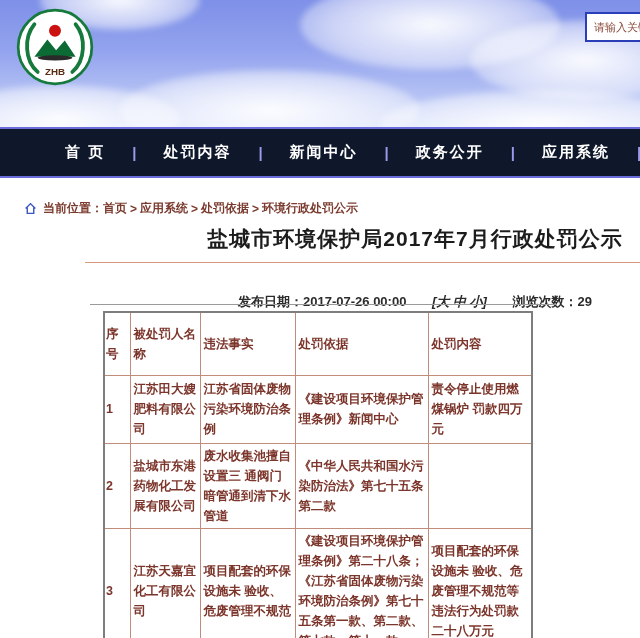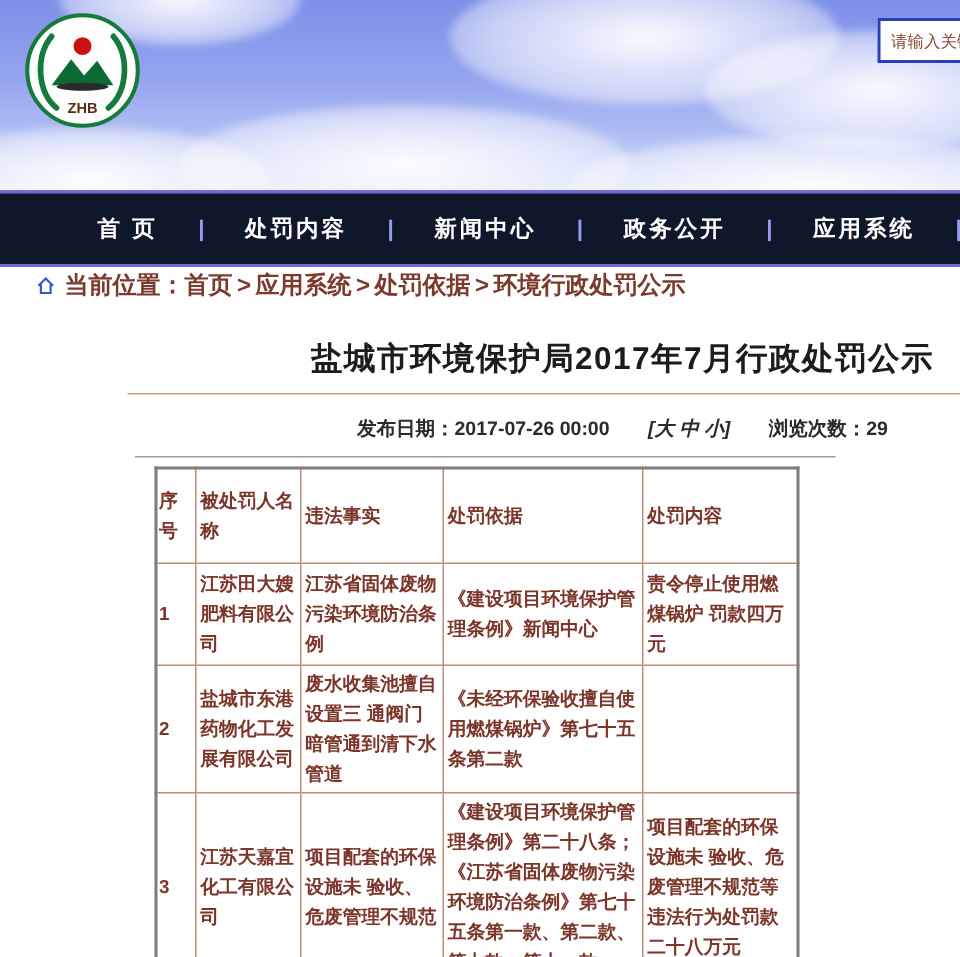--- a/index.html
+++ b/index.html
@@ -24,33 +24,33 @@
                 padding-left:7px; outline:none; font-family:"Liberation Sans","DejaVu Sans",sans-serif; }
 
   
   #nav { position:absolute; top:127px; left:0; width:640px; height:51px;
          background:#0f172a; border-top:2px solid #6b6bdb; border-bottom:2px solid #6b6bdb;
          display:flex; align-items:center; padding-left:65px; white-space:nowrap; }
   .nav-item { color:#ffffff; font-size:15px; font-weight:bold; letter-spacing:2px; cursor:pointer; }
   .nav-sep { color:#9b9bec; font-size:15px; font-weight:bold; margin:0 27px; }
 
   
-  #breadcrumb { position:absolute; top:180px; left:24px; font-size:16px; font-weight:bold;
+  #breadcrumb { position:absolute; top:200px; left:24px; font-size:12px; font-weight:bold;
                 color:#7b3a2e; display:flex; align-items:center; white-space:nowrap; }
   #breadcrumb .crumb { cursor:pointer; }
   #breadcrumb .sep { margin:0 3px; }
   #home-icon { margin-right:6px; display:inline-block; }
 
   
   #article-title { position:absolute; top:225px; left:85px; width:660px; text-align:center;
                    font-size:21px; font-weight:bold; color:#1c1c1c; letter-spacing:1px; }
   #rule-title { position:absolute; top:262px; left:85px; width:640px; height:1px; background:#d69a7c; }
   #meta-line { position:absolute; top:277px; left:85px; width:660px; text-align:center;
                font-size:13px; font-weight:bold; color:#2b2b2b; white-space:nowrap; }
-  #meta-line span { display:inline-block; margin:0 11px; }
+  #meta-line span { display:inline-block; margin:16px 11px; }
   #font-size-switcher { cursor:pointer;font-style:italic; }
   #rule-meta { position:absolute; top:304px; left:90px; width:467px; height:1px; background:#9a9a9a; }
 
   
   #penalty-table { position:absolute; top:311px; left:103px; border-collapse:collapse;
                    table-layout:fixed; border:2px solid #7d7d7d; }
   #penalty-table th, #penalty-table td { border:1px solid #c08d7b; font-size:12.5px; font-weight:bold;
                    color:#7c352b; text-align:left; vertical-align:middle; padding:2px 3px;
                    line-height:1.6; word-break:break-all; overflow:hidden; }
   #penalty-table th { font-weight:bold; }
@@ -141,21 +141,21 @@
       <td class="seq">1</td>
       <td>江苏田大嫂肥料有限公司</td>
       <td>江苏省固体废物污染环境防治条例</td>
       <td>《建设项目环境保护管 理条例》新闻中心</td>
       <td>责令停止使用燃煤锅炉 罚款四万元</td>
     </tr>
     <tr class="r2">
       <td class="seq">2</td>
       <td>盐城市东港药物化工发展有限公司</td>
       <td>废水收集池擅自设置三 通阀门暗管通到清下水管道</td>
-      <td>《未经环保验收擅自使用燃煤锅炉》第七十五条第二款</td>
+      <td>《中华人民共和国水污染防治法》第七十五条第二款</td>
       <td></td>
     </tr>
     <tr class="r3">
       <td class="seq">3</td>
       <td>江苏天嘉宜化工有限公司</td>
       <td>项目配套的环保设施未 验收、危废管理不规范</td>
       <td>《建设项目环境保护管 理条例》第二十八条；《江苏省固体废物污染环境防治条例》第七十五条第一款、第二款、第七款、第十一款</td>
       <td>项目配套的环保设施未 验收、危废管理不规范等违法行为处罚款二十八万元</td>
     </tr>
 

